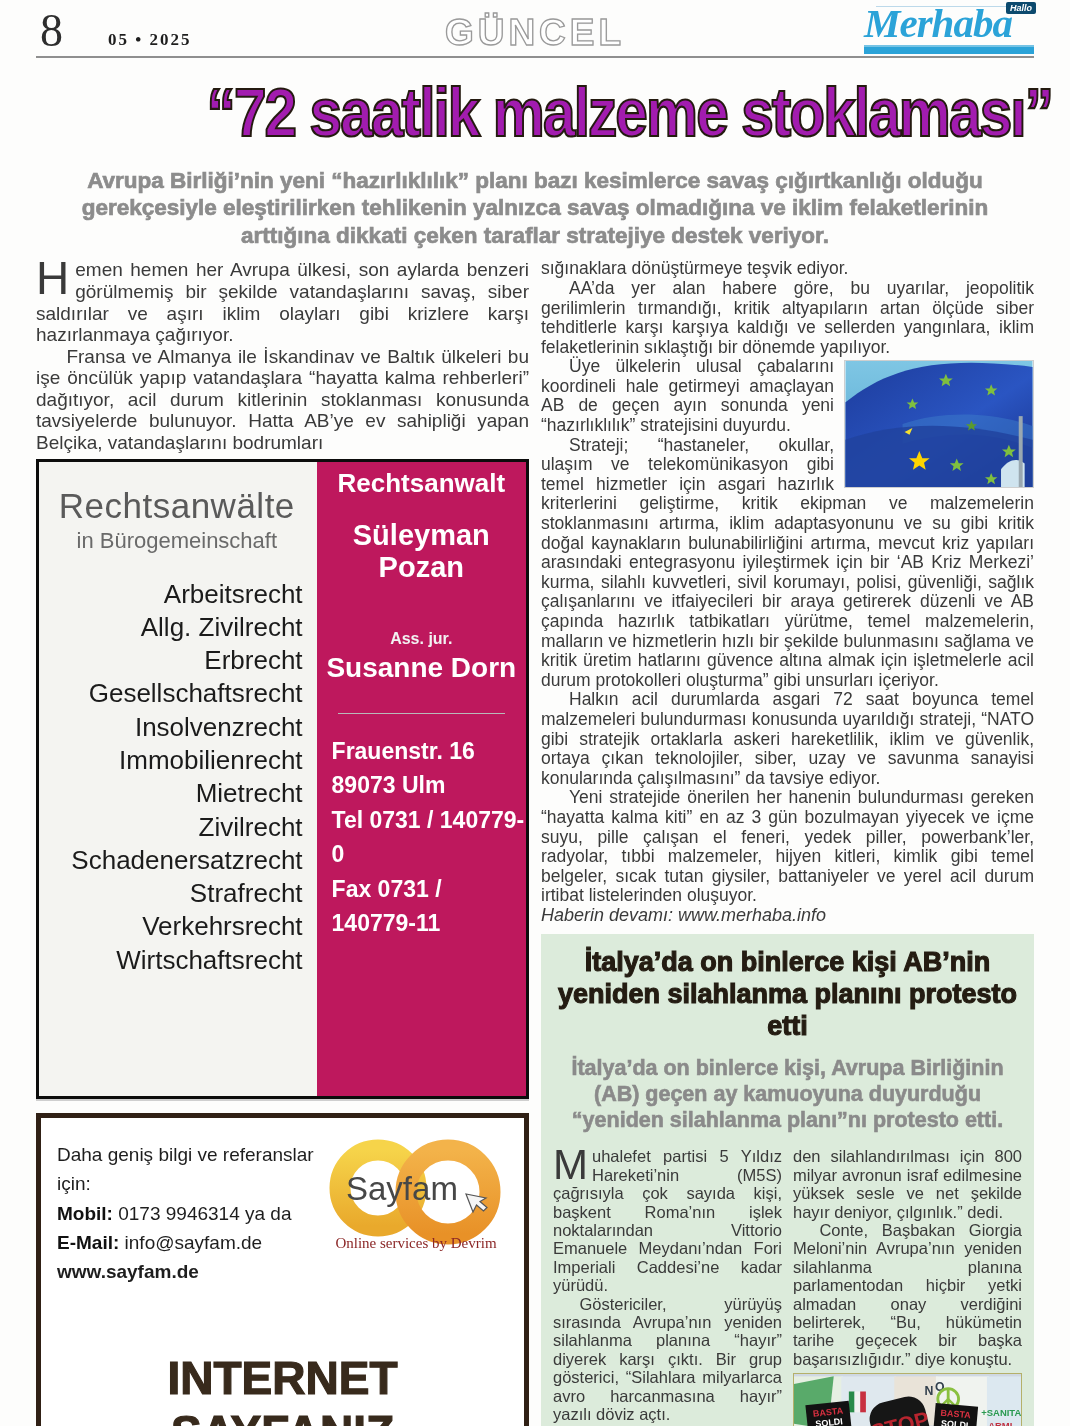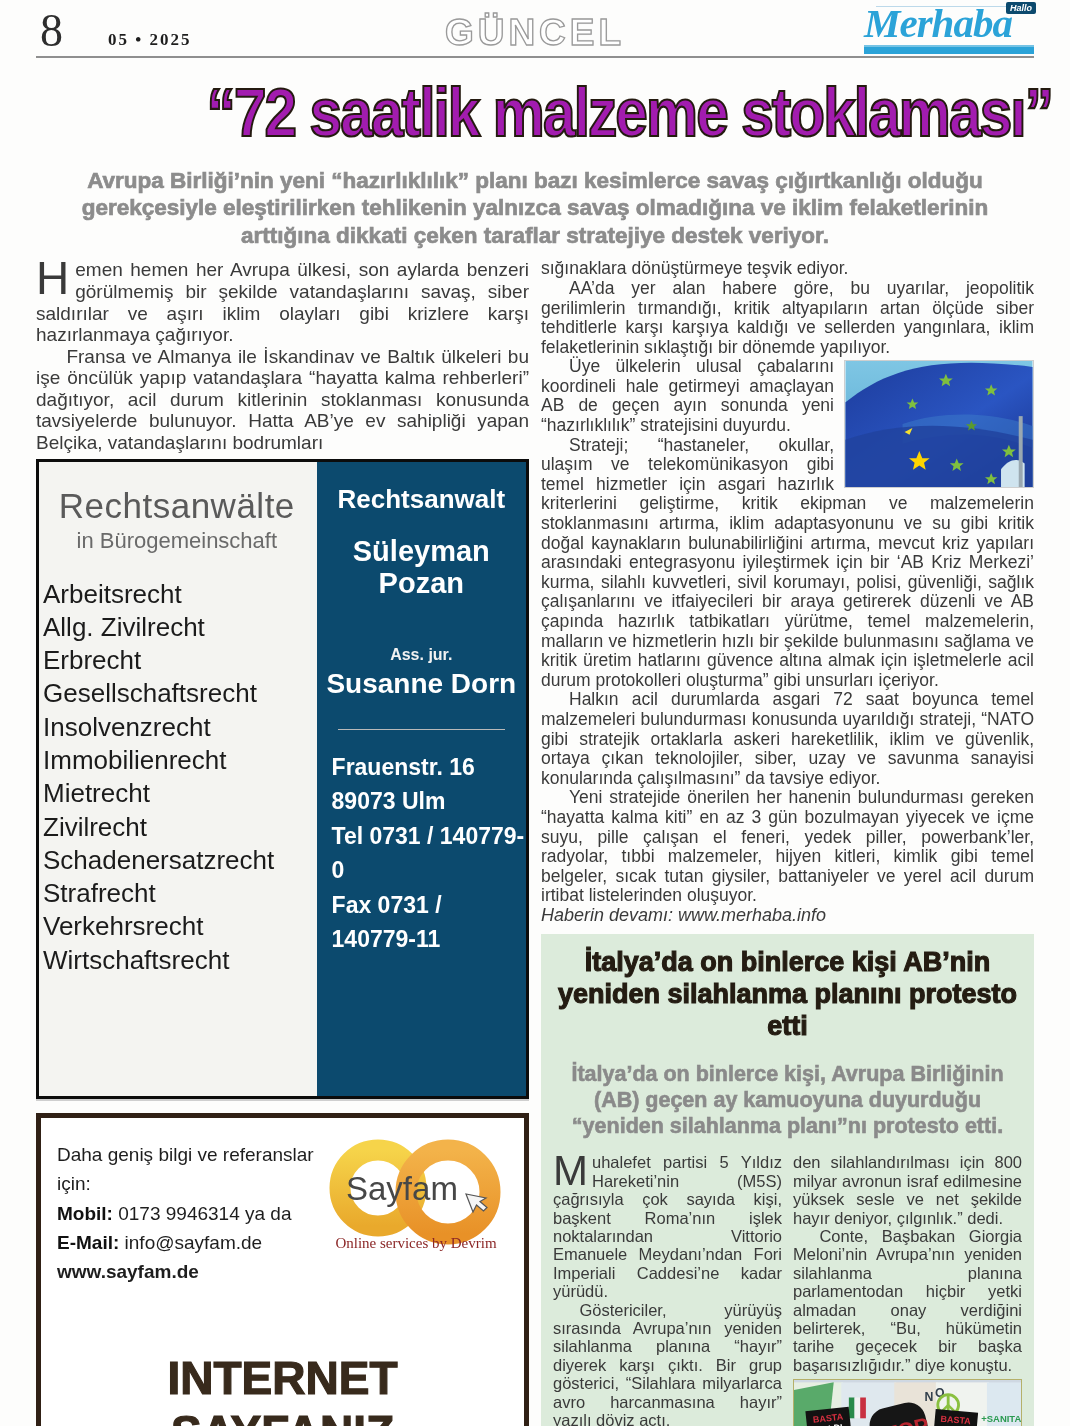--- a/index.html
+++ b/index.html
@@ -41,22 +41,22 @@
   .dropcap { float:left; font-size:46px; line-height:37px; padding:1px 6px 0 0; color:#3a3a3a; }
 
   .eu-flag { float:right; width:190px; height:128px; margin:3px 0 5px 10px; border:1px solid #cfcfcf; background:#fff; }
   .more-line { font-style:italic; font-size:18px; margin-top:3px; text-align:left; }
 
   
   .lawyer-ad { margin-top:5px; height:640px; border:3px solid #0c0c0c; display:flex; background:#fff; box-shadow:0 2px 0 #cfcfcf; }
   .lawyer-left { width:57%; background:#f4f4f1; padding:24px 6px 0 4px; }
   .lawyer-title { font-size:35px; color:#5a5a5a; text-align:center; letter-spacing:0.5px; }
   .lawyer-subtitle { font-size:22px; color:#6a6a6a; text-align:center; margin-top:2px; }
-  .lawyer-list { margin-top:24px; padding-right:8px; font-size:26px; color:#1b1b1b; line-height:1.28; }
-  .lawyer-right { width:43%; background:#0c4a6e; color:#ffffff; text-align:center; padding-top:22px; }
+  .lawyer-list { margin-top:24px; text-align:right; padding-right:8px; font-size:26px; color:#1b1b1b; line-height:1.28; }
+  .lawyer-right { width:43%; background:#be185d; color:#ffffff; text-align:center; padding-top:6px; }
   .lr-role { font-size:26px; font-weight:700; }
   .lr-name { font-size:29px; font-weight:700; line-height:1.12; margin-top:20px; }
   .lr-role2 { font-size:16px; font-weight:700; margin-top:46px; color:#f2f2f2; }
   .lr-name2 { font-size:28px; font-weight:700; line-height:1.12; margin-top:4px; }
   .lr-divider { width:80%; height:1px; background:#b9b9b9; margin:30px auto 20px; }
   .lr-address { text-align:left; padding-left:15px; font-size:23px; font-weight:700; line-height:1.5; }
 
   
   .sayfam-ad { margin-top:14px; height:532px; border:5px solid #302015; background:#fff; position:relative; padding:22px 16px 0; }
   .sy-contact { font-size:19px; line-height:1.55; color:#1e1e1e; max-width:290px; }
@@ -67,21 +67,21 @@
     -webkit-text-stroke:1.2px #382a1c; letter-spacing:0; }
   .sy-big2 { text-align:center; margin-top:14px; }
   .sy-brand { font-size:56px; font-weight:700; color:#841721; -webkit-text-stroke:1.8px #841721; letter-spacing:-1px; }
   .sy-rest { font-size:42px; color:#302015; font-weight:400; }
 
   
   .green-box { margin-top:8px; background:#dcebdb; padding:12px 12px 0; }
   .g-head { text-align:center; font-size:27px; font-weight:700; color:#241c12; line-height:1.2;
     -webkit-text-stroke:1.1px #241c12; }
   .g-sub { text-align:center; font-size:21.5px; font-weight:700; color:#8a8a8a; line-height:1.22;
-    margin-top:18px; -webkit-text-stroke:0.6px #8a8a8a; }
+    margin-top:12px; -webkit-text-stroke:0.6px #8a8a8a; }
   .g-cols { display:flex; gap:11px; margin-top:14px; }
   .g-col { width:50%; font-size:16.5px; line-height:18.4px; text-align:justify; color:#3a3a3a; }
   .g-col p { margin:0; }
   .g-dropcap { float:left; font-size:42px; line-height:34px; padding:1px 4px 0 0; color:#3a3a3a; }
   .protest-photo { width:100%; height:124px; margin:5px 0; border:1px solid #b5b06a; display:block; background:#cfd8e2; }
 </style>
 </head>
 <body>
 
 <div class="page">

